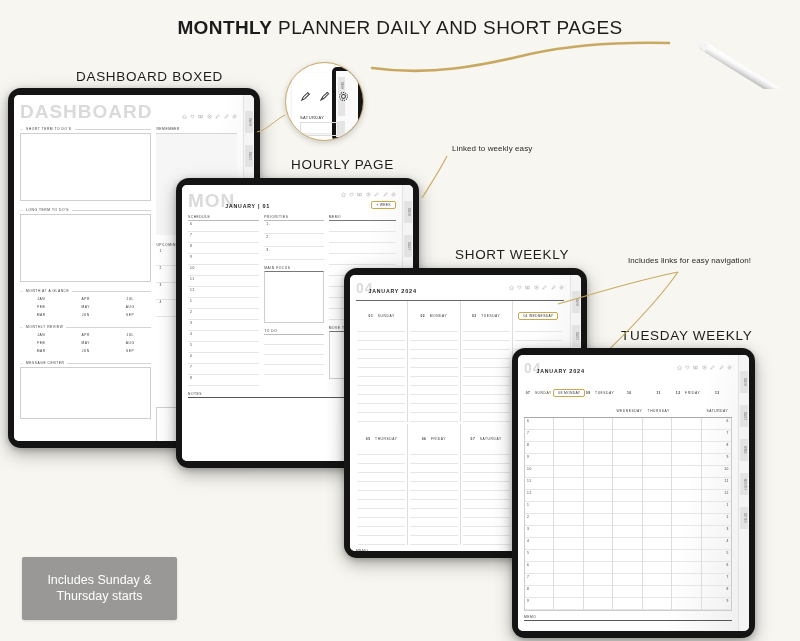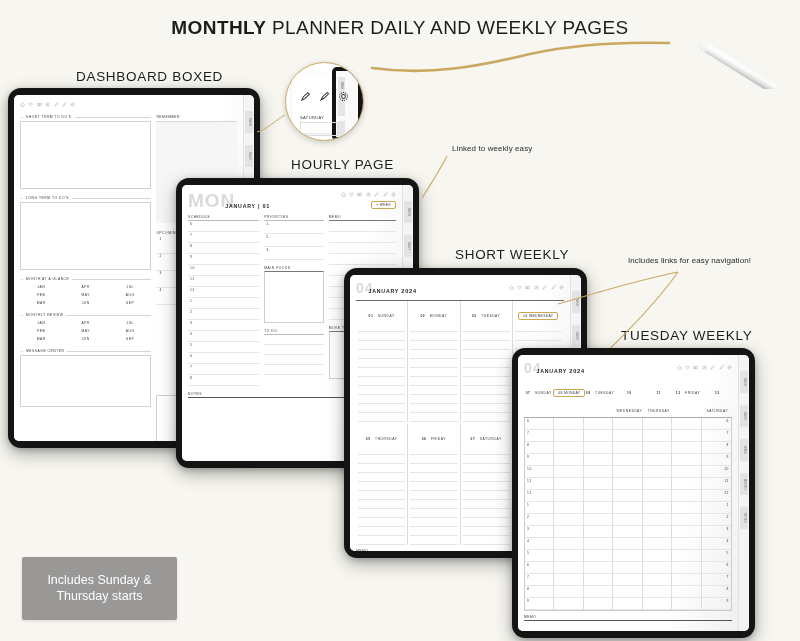--- a/index.html
+++ b/index.html
@@ -122,21 +122,21 @@
   }
 
   svg { display: block; }
 </style>
 </head>
 <body>
 
 <div id="stage">
 
   <div class="main-title">
-    <span class="bold">MONTHLY</span><span> PLANNER DAILY AND WEEKLY PAGES</span>
+    <span class="bold">MONTHLY</span><span> PLANNER DAILY AND SHORT PAGES</span>
   </div>
 
   <div class="swoosh">
     <svg width="300" height="40" viewBox="0 0 300 40">
       <path d="M2,28 C60,36 110,26 160,14 C210,3 260,2 300,3" stroke="#c9a961" stroke-width="2.6" fill="none" stroke-linecap="round"></path>
     </svg>
   </div>
 
   <div class="stylus">
     <svg width="150" height="95" viewBox="0 0 150 95">
@@ -160,20 +160,21 @@
 
   <div class="caption cap-dash">DASHBOARD BOXED</div>
   <div class="caption cap-daily">HOURLY PAGE</div>
   <div class="caption cap-boxed">SHORT WEEKLY</div>
   <div class="caption cap-hourly">TUESDAY WEEKLY</div>
 
   <div class="tablet" style="left:8px; top:88px; width:252px; height:360px;">
     <div class="screen">
       <div class="page" style="padding:7px 6px;">
         <div class="phead" style="padding:0;">
+          <div class="ghost">DASHBOARD</div>
           <div class="icons">
             <svg class="ic" viewBox="0 0 12 12">
                 <path d="M1,6 L6,2 L11,6 M2.5,5.5 L2.5,10.5 L9.5,10.5 L9.5,5.5" fill="none" stroke="#555" stroke-width="1"></path>
               </svg>
             <svg class="ic" viewBox="0 0 12 12">
                 <path d="M6,10 C1,6.5 1.5,2.5 4,2.5 C5.2,2.5 6,3.6 6,3.6 C6,3.6 6.8,2.5 8,2.5 C10.5,2.5 11,6.5 6,10Z" fill="none" stroke="#555" stroke-width="1"></path>
               </svg>
             <svg class="ic" viewBox="0 0 12 12">
                 <path d="M1,3 L5.5,3.8 L5.5,9.5 L1,8.7Z M11,3 L6.5,3.8 L6.5,9.5 L11,8.7Z" fill="none" stroke="#555" stroke-width="1"></path>
               </svg>

